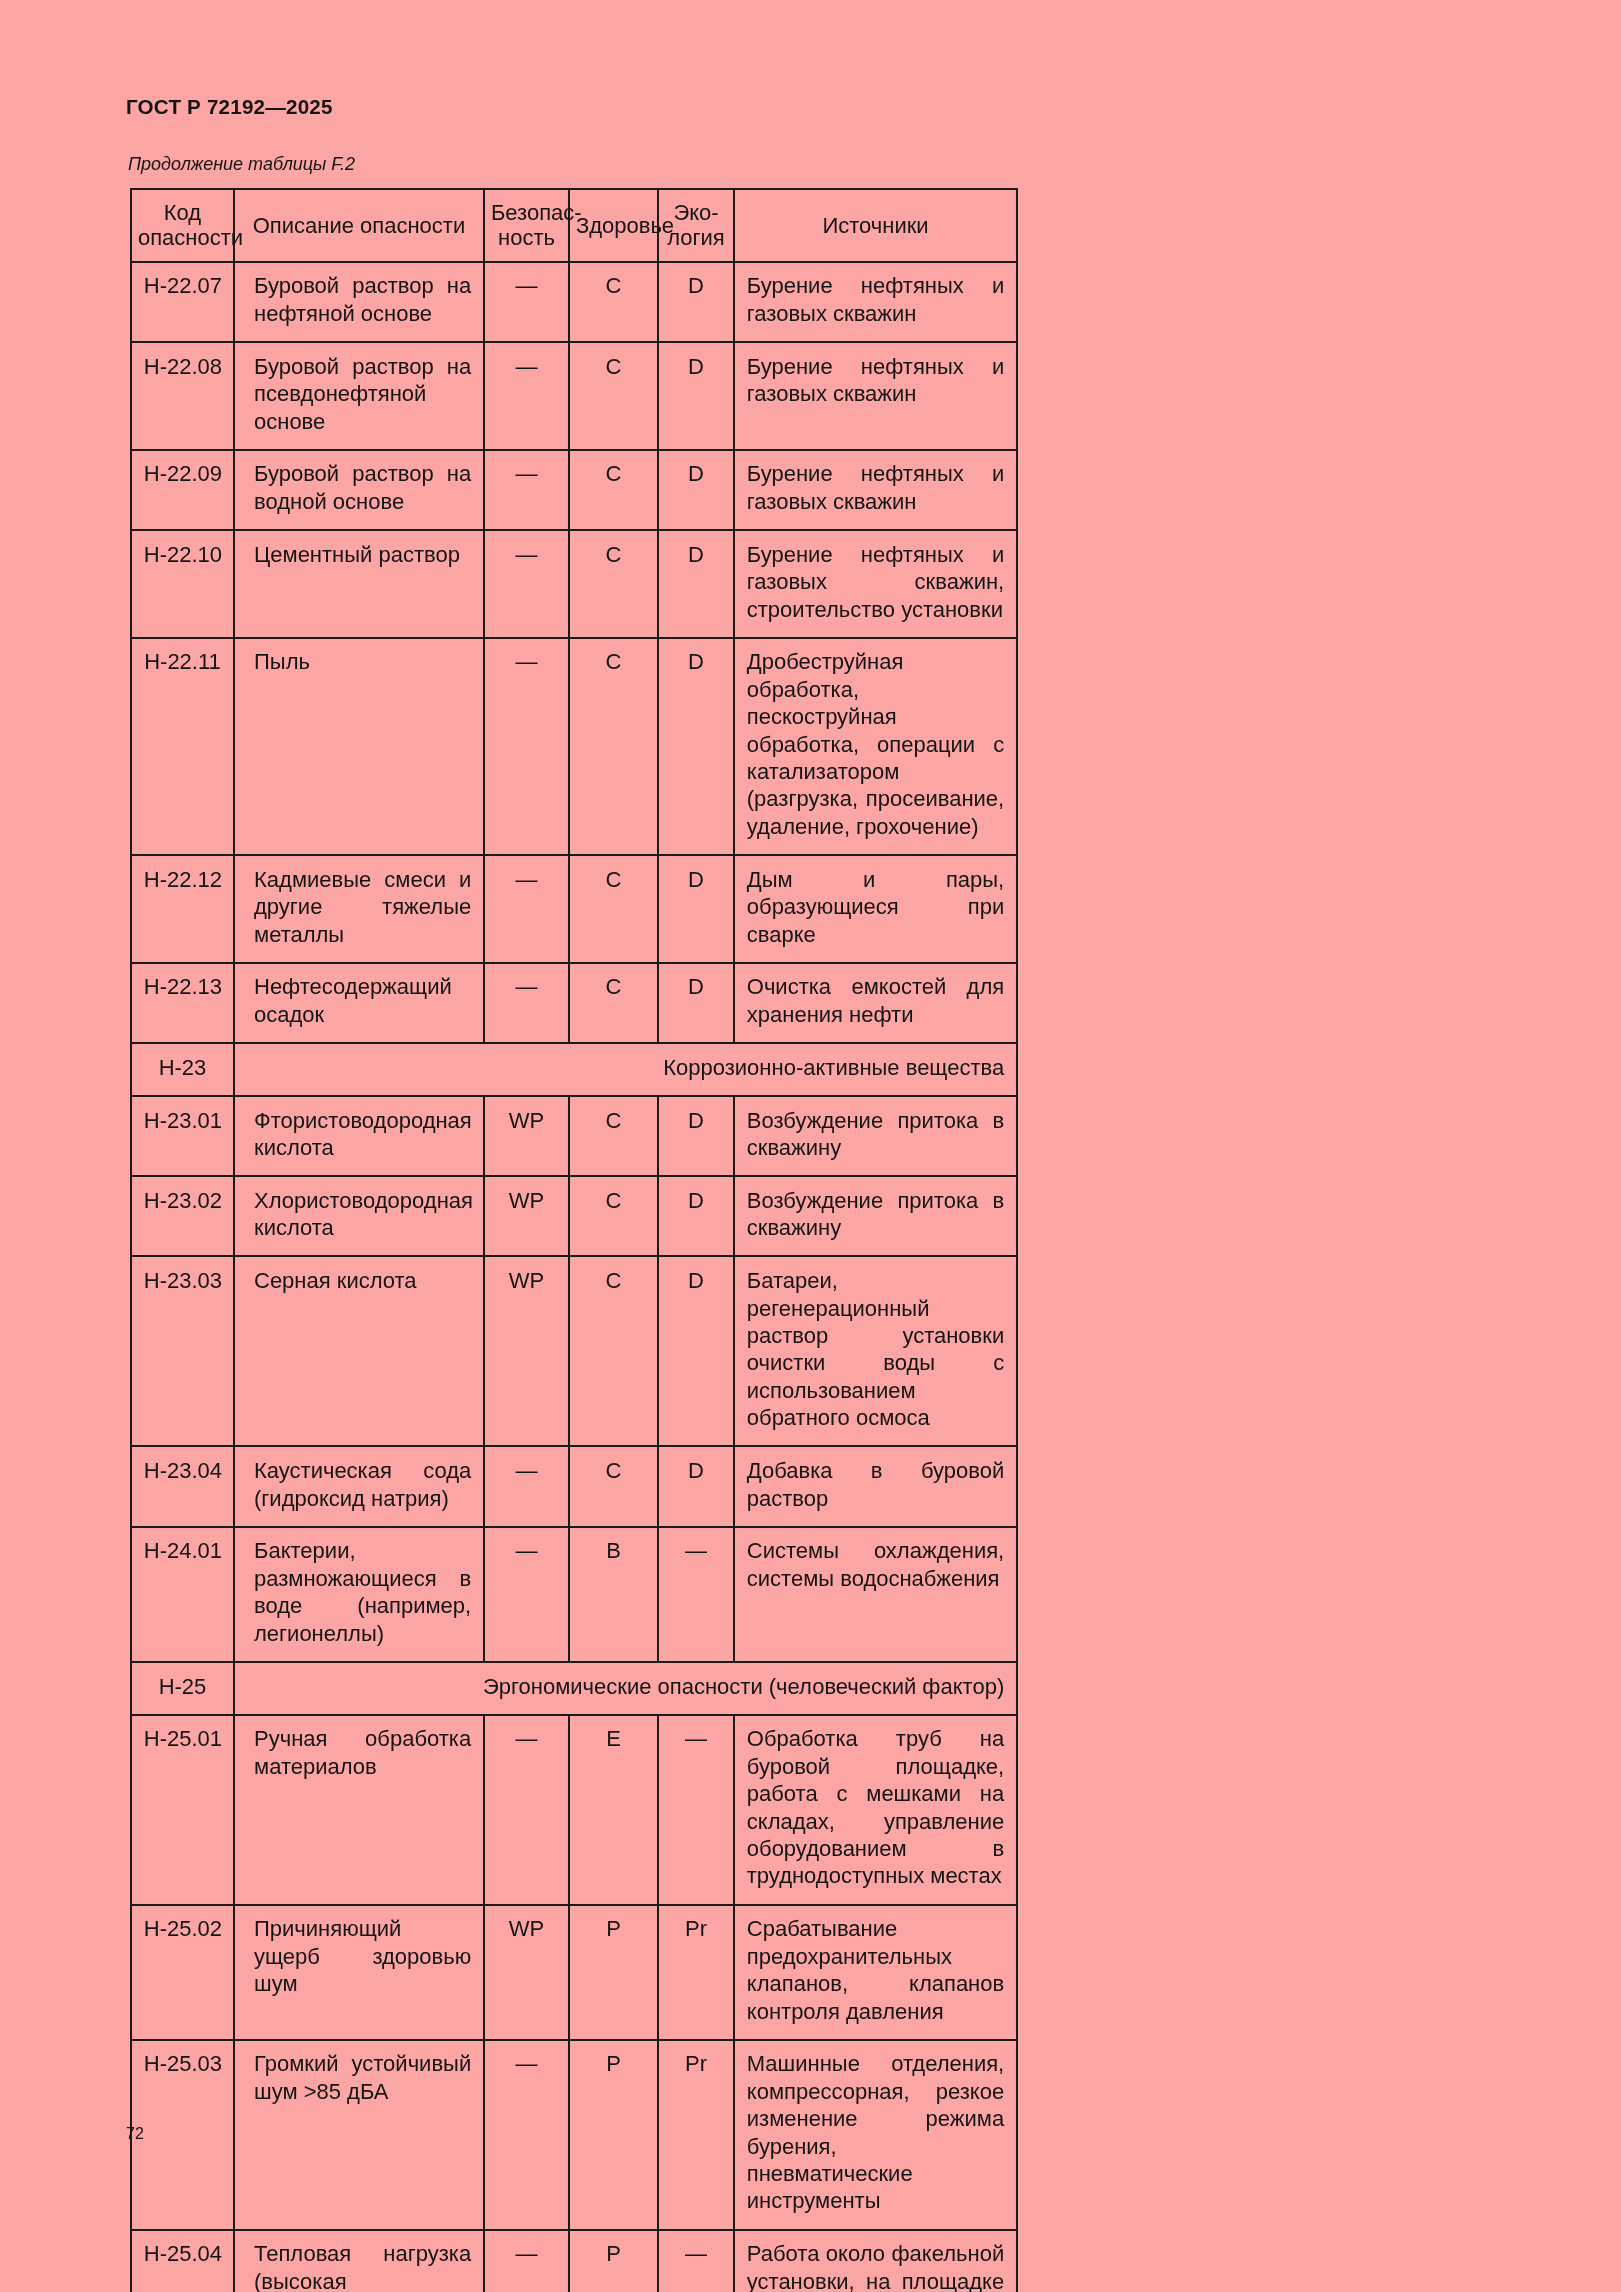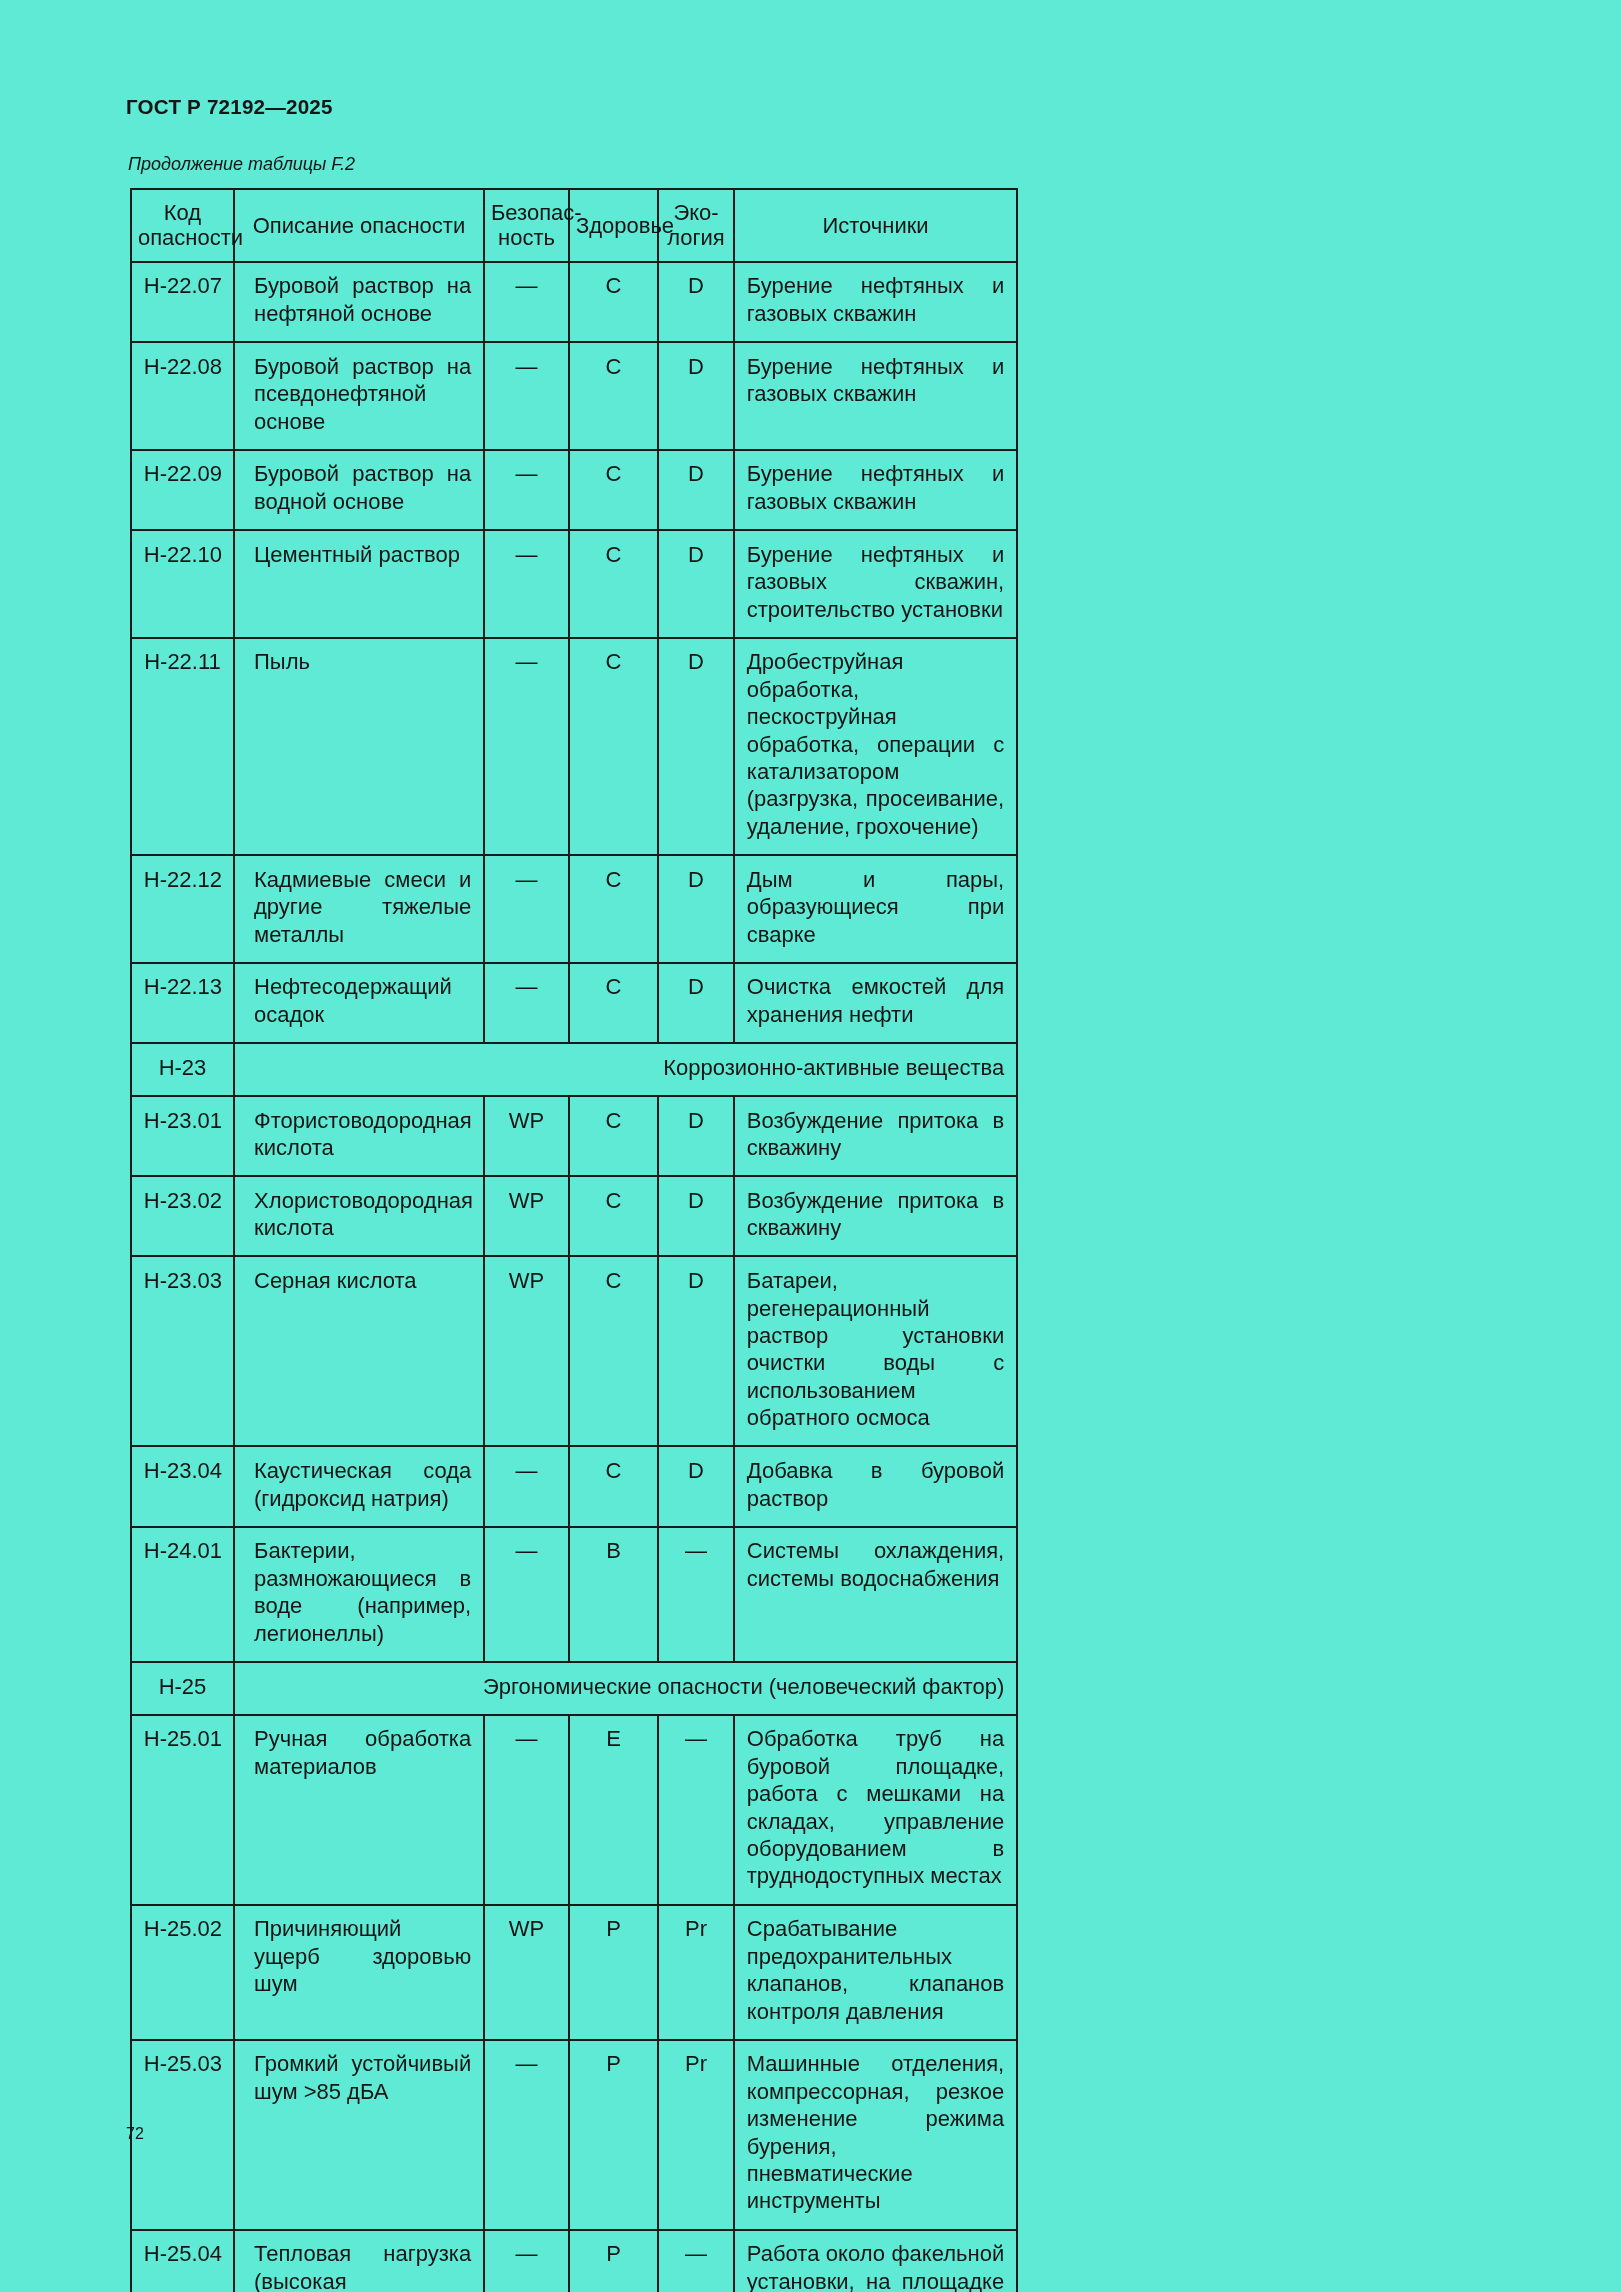--- a/index.html
+++ b/index.html
@@ -8,21 +8,21 @@
       width: 1621px;
       height: 2293px;
       position: relative;
       font-family: "Liberation Sans", sans-serif;
       color: #151515;
       overflow: hidden;
     }
     .page {
       position: absolute;
       inset: 0;
-      background: #5eead4;
+      background: #fca5a5;
     }
     .doc-header {
       position: absolute;
       left: 126px;
       top: 95px;
       font-size: 20.6px;
       font-weight: bold;
       letter-spacing: 0.2px;
     }
     .table-caption {

